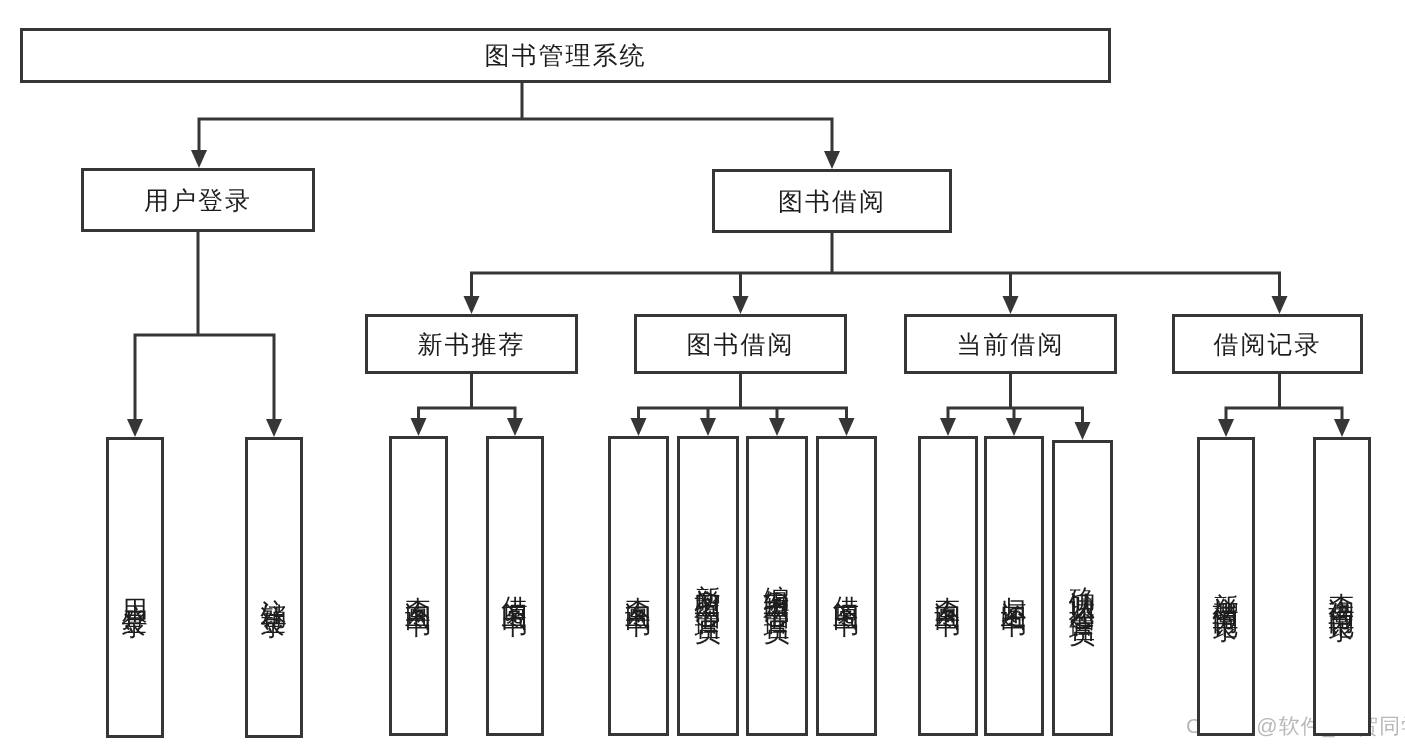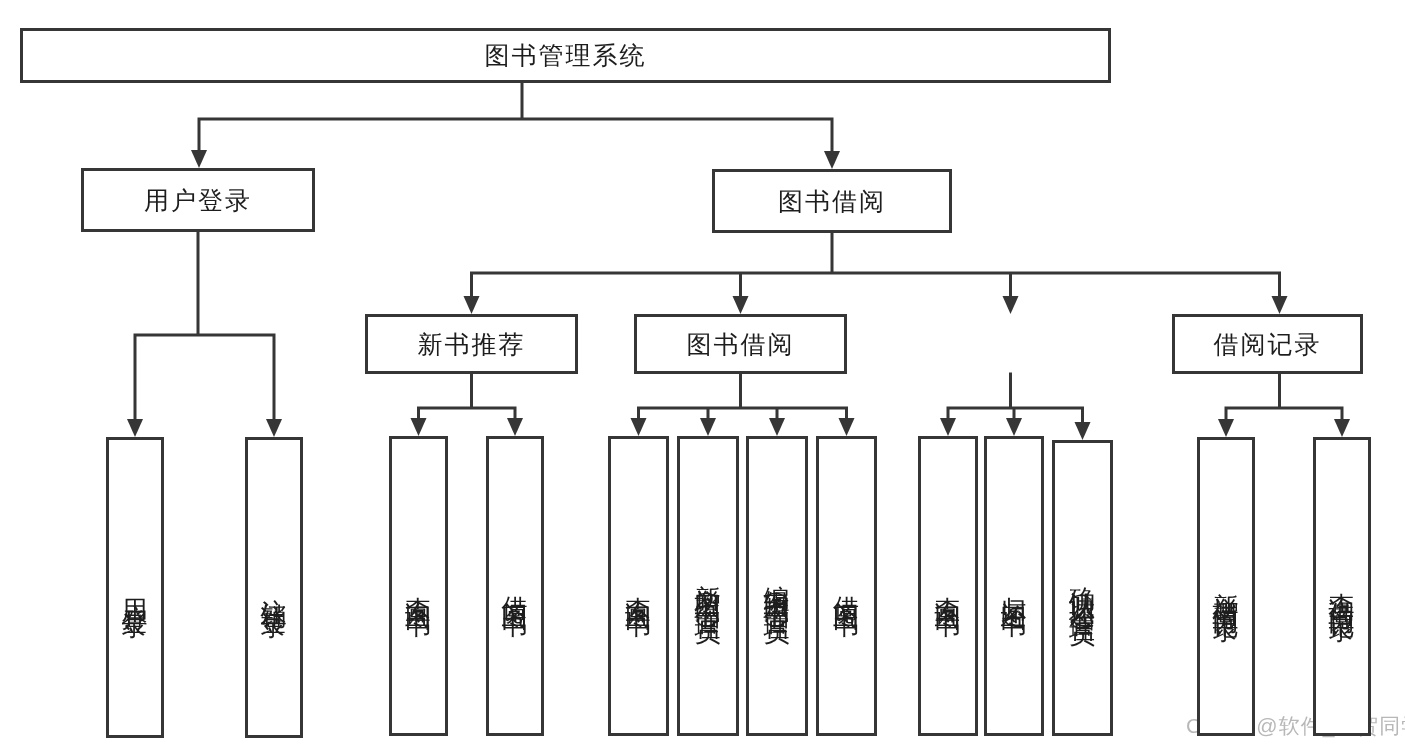--- a/index.html
+++ b/index.html
@@ -90,20 +90,21 @@
     <polygon points="1334,419 1350,419 1342,437"></polygon>
   </svg>
 
   <div class="box hbox" style="left:20px;top:28px;width:1091px;height:55px;">图书管理系统</div>
 
   <div class="box hbox" style="left:81px;top:168px;width:234px;height:64px;">用户登录</div>
   <div class="box hbox" style="left:712px;top:169px;width:240px;height:64px;">图书借阅</div>
 
   <div class="box hbox" style="left:365px;top:314px;width:213px;height:60px;text-align:center;">新书推荐</div>
   <div class="box hbox" style="left:634px;top:314px;width:213px;height:60px;">图书借阅</div>
+  <div class="box hbox" style="left:904px;top:314px;width:213px;height:60px;">当前借阅</div>
   <div class="box hbox" style="left:1172px;top:314px;width:191px;height:60px;">借阅记录</div>
 
   <div class="box vbox" style="left:106px;top:437px;width:58px;height:301px;">用户登录</div>
   <div class="box vbox" style="left:245px;top:437px;width:58px;height:301px;">注销登录</div>
 
   <div class="box vbox" style="left:389px;top:436px;width:59px;height:300px;">查询图书</div>
   <div class="box vbox" style="left:486px;top:436px;width:58px;height:300px;">借阅图书</div>
 
   <div class="box vbox" style="left:608px;top:436px;width:61px;height:300px;">查询图书</div>
   <div class="box vbox" style="left:677px;top:436px;width:62px;height:300px;">新增图书（管理员）</div>

